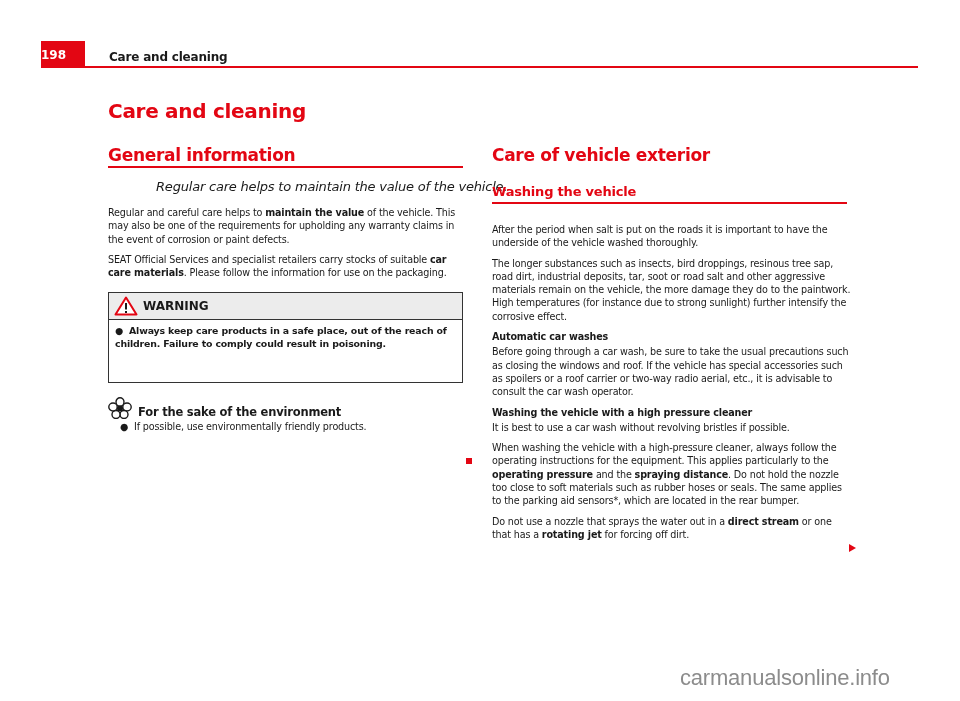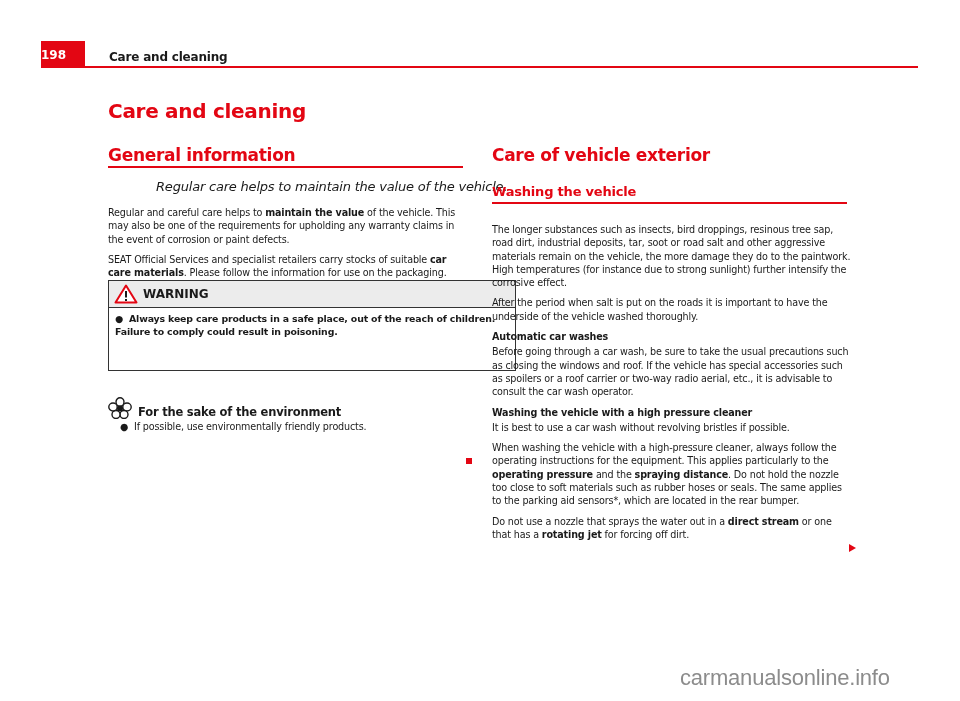--- a/index.html
+++ b/index.html
@@ -23,21 +23,21 @@
 
   .col { position: absolute; font-size: 9.6px; line-height: 13.3px; letter-spacing: -0.15px; }
   .col p { margin: 0 0 7px 0; }
   .col b { font-weight: bold; }
   .col-left { left: 108px; width: 360px; }
   .col-right { left: 492px; width: 360px; }
 
   .lead { position: absolute; left: 108px; top: 179px; width: 370px; font-size: 13px; font-style: italic;
           color: #1a1a1a; letter-spacing: -0.2px; margin-left: 48px; }
 
-  .warning-box { position: absolute; left: 108px; top: 280px; width: 408px; height: 91px;
+  .warning-box { position: absolute; left: 108px; top: 292px; width: 355px; height: 91px;
                  border: 1px solid #333; box-sizing: border-box; }
   .warning-head { height: 26px; background: #ececec; border-bottom: 1px solid #333; position: relative; }
   .warning-head svg { position: absolute; left: 5px; top: 3px; }
   .warning-title { position: absolute; left: 34px; top: 6px; font-size: 12px; font-weight: bold; }
   .warning-body { padding: 4px 6px 0 6px; font-size: 9.4px; line-height: 13px; font-weight: bold; letter-spacing: -0.15px; }
   .warning-body p { margin: 0 0 5px 0; }
   .bullet { display: inline-block; width: 14px; }
 
   .env-head { position: absolute; left: 108px; top: 397px; height: 22px; }
   .env-head svg { position: absolute; left: 0; top: 0; }
@@ -98,22 +98,22 @@
 <div class="env-list">
   <p><span class="bullet">●</span><span>If possible, use environmentally friendly products.</span></p>
 </div>
 <div class="end-square"></div>
 
 <div class="h2 h2-right">Care of vehicle exterior</div>
 <div class="h3">Washing the vehicle</div>
 <div class="h3-rule"></div>
 
 <div class="col col-right" style="top:223px;">
+  <p>After the period when salt is put on the roads it is important to have the underside of the vehicle washed thoroughly.</p>
   <p>The longer substances such as insects, bird droppings, resinous tree sap, road dirt, industrial deposits, tar, soot or road salt and other aggressive materials remain on the vehicle, the more damage they do to the paintwork. High temperatures (for instance due to strong sunlight) further intensify the corrosive effect.</p>
-  <p>After the period when salt is put on the roads it is important to have the underside of the vehicle washed thoroughly.</p>
   <p style="margin:0 0 2px 0;"><b>Automatic car washes</b></p>
   <p>Before going through a car wash, be sure to take the usual precautions such as closing the windows and roof. If the vehicle has special accessories such as spoilers or a roof carrier or two-way radio aerial, etc., it is advisable to consult the car wash operator.</p>
   <p style="margin:0 0 2px 0;"><b>Washing the vehicle with a high pressure cleaner</b></p>
   <p>It is best to use a car wash without revolving bristles if possible.</p>
   <p><span>When washing the vehicle with a high-pressure cleaner, always follow the operating instructions for the equipment. This applies particularly to the </span><b>operating pressure</b><span> and the </span><b>spraying distance</b><span>. Do not hold the nozzle too close to soft materials such as rubber hoses or seals. The same applies to the parking aid sensors*, which are located in the rear bumper.</span></p>
   <p><span>Do not use a nozzle that sprays the water out in a </span><b>direct stream</b><span> or one that has a </span><b>rotating jet</b><span> for forcing off dirt.</span></p>
 </div>
 <div class="cont-arrow"></div>
 
 <div class="watermark">carmanualsonline.info</div>

